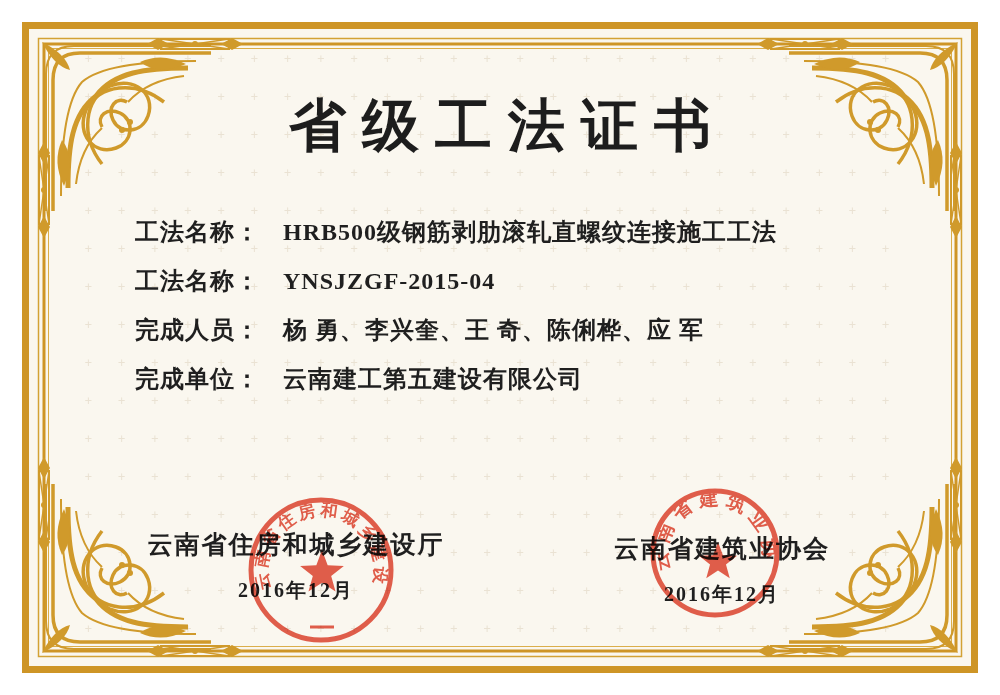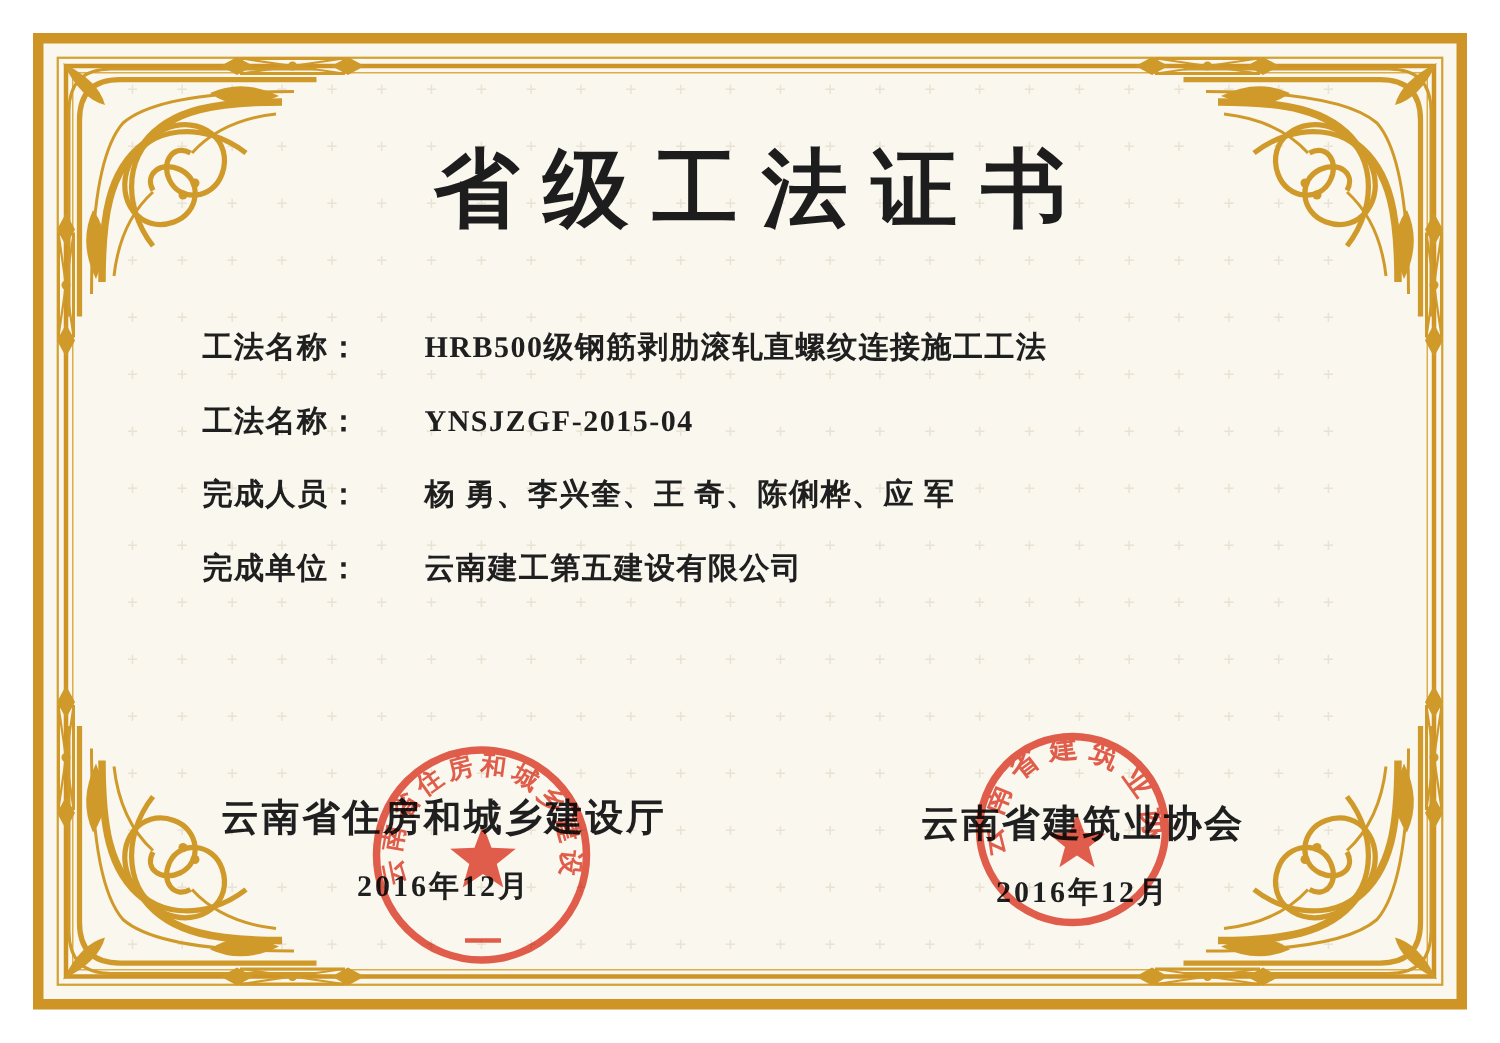--- a/index.html
+++ b/index.html
@@ -20,21 +20,21 @@
   }
   .frame-svg,.seal-svg{position:absolute;left:0;top:0;pointer-events:none;}
   .seal-svg{mix-blend-mode:multiply;opacity:0.88;}
   .title{
     position:absolute;left:0;top:88px;width:1000px;text-align:center;
     font-size:57px;font-weight:bold;color:#1d1d1d;
     letter-spacing:16px;padding-left:16px;box-sizing:border-box;
   }
   .fields{position:absolute;left:135px;top:208px;width:760px;}
   .field-row{
-    height:49px;line-height:49px;font-size:20px;font-weight:bold;
+    height:49px;line-height:49px;font-size:24px;font-weight:bold;
     color:#1f1f1f;letter-spacing:1px;white-space:nowrap;
   }
   .field-label{display:inline-block;min-width:148px;}
   .issuer{
     position:absolute;width:320px;text-align:center;color:#1f1f1f;
   }
   .issuer-left{left:136px;top:528px;}
   .issuer-right{left:562px;top:532px;}
   .issuer-name{font-size:25px;font-weight:bold;letter-spacing:2px;}
   .issuer-date{font-size:20px;font-weight:bold;letter-spacing:2px;margin-top:16px;}

